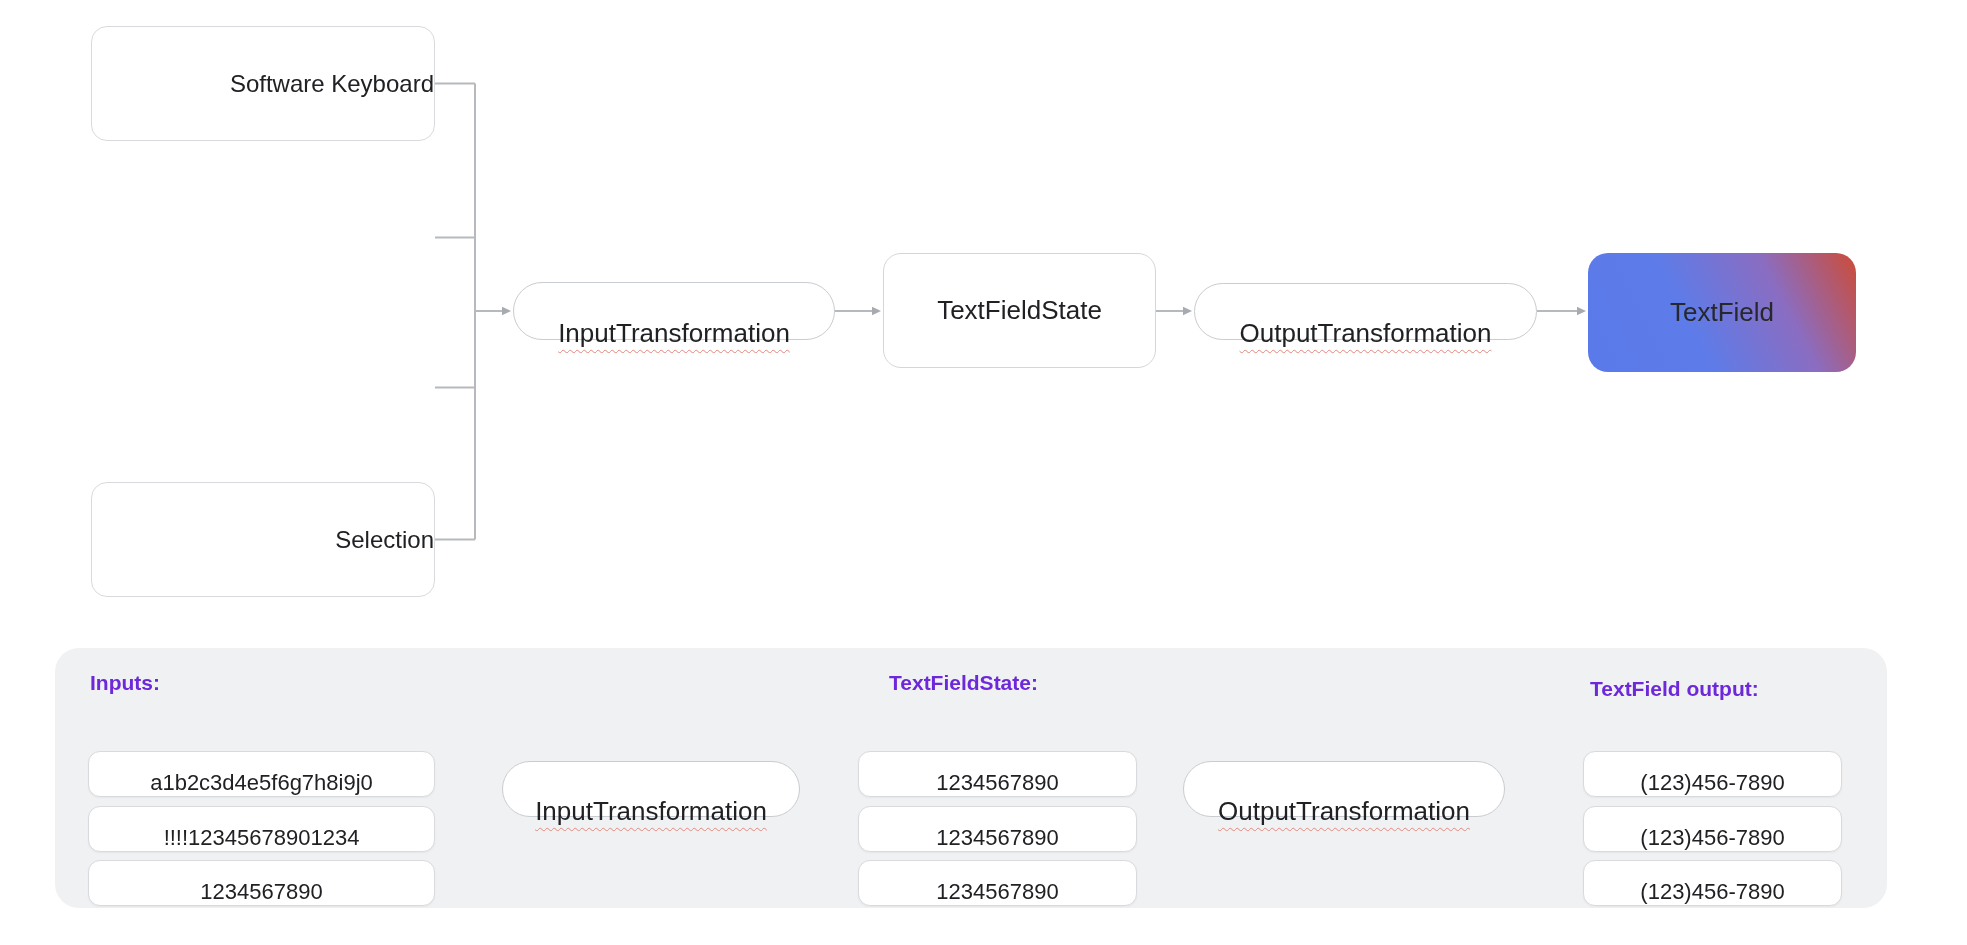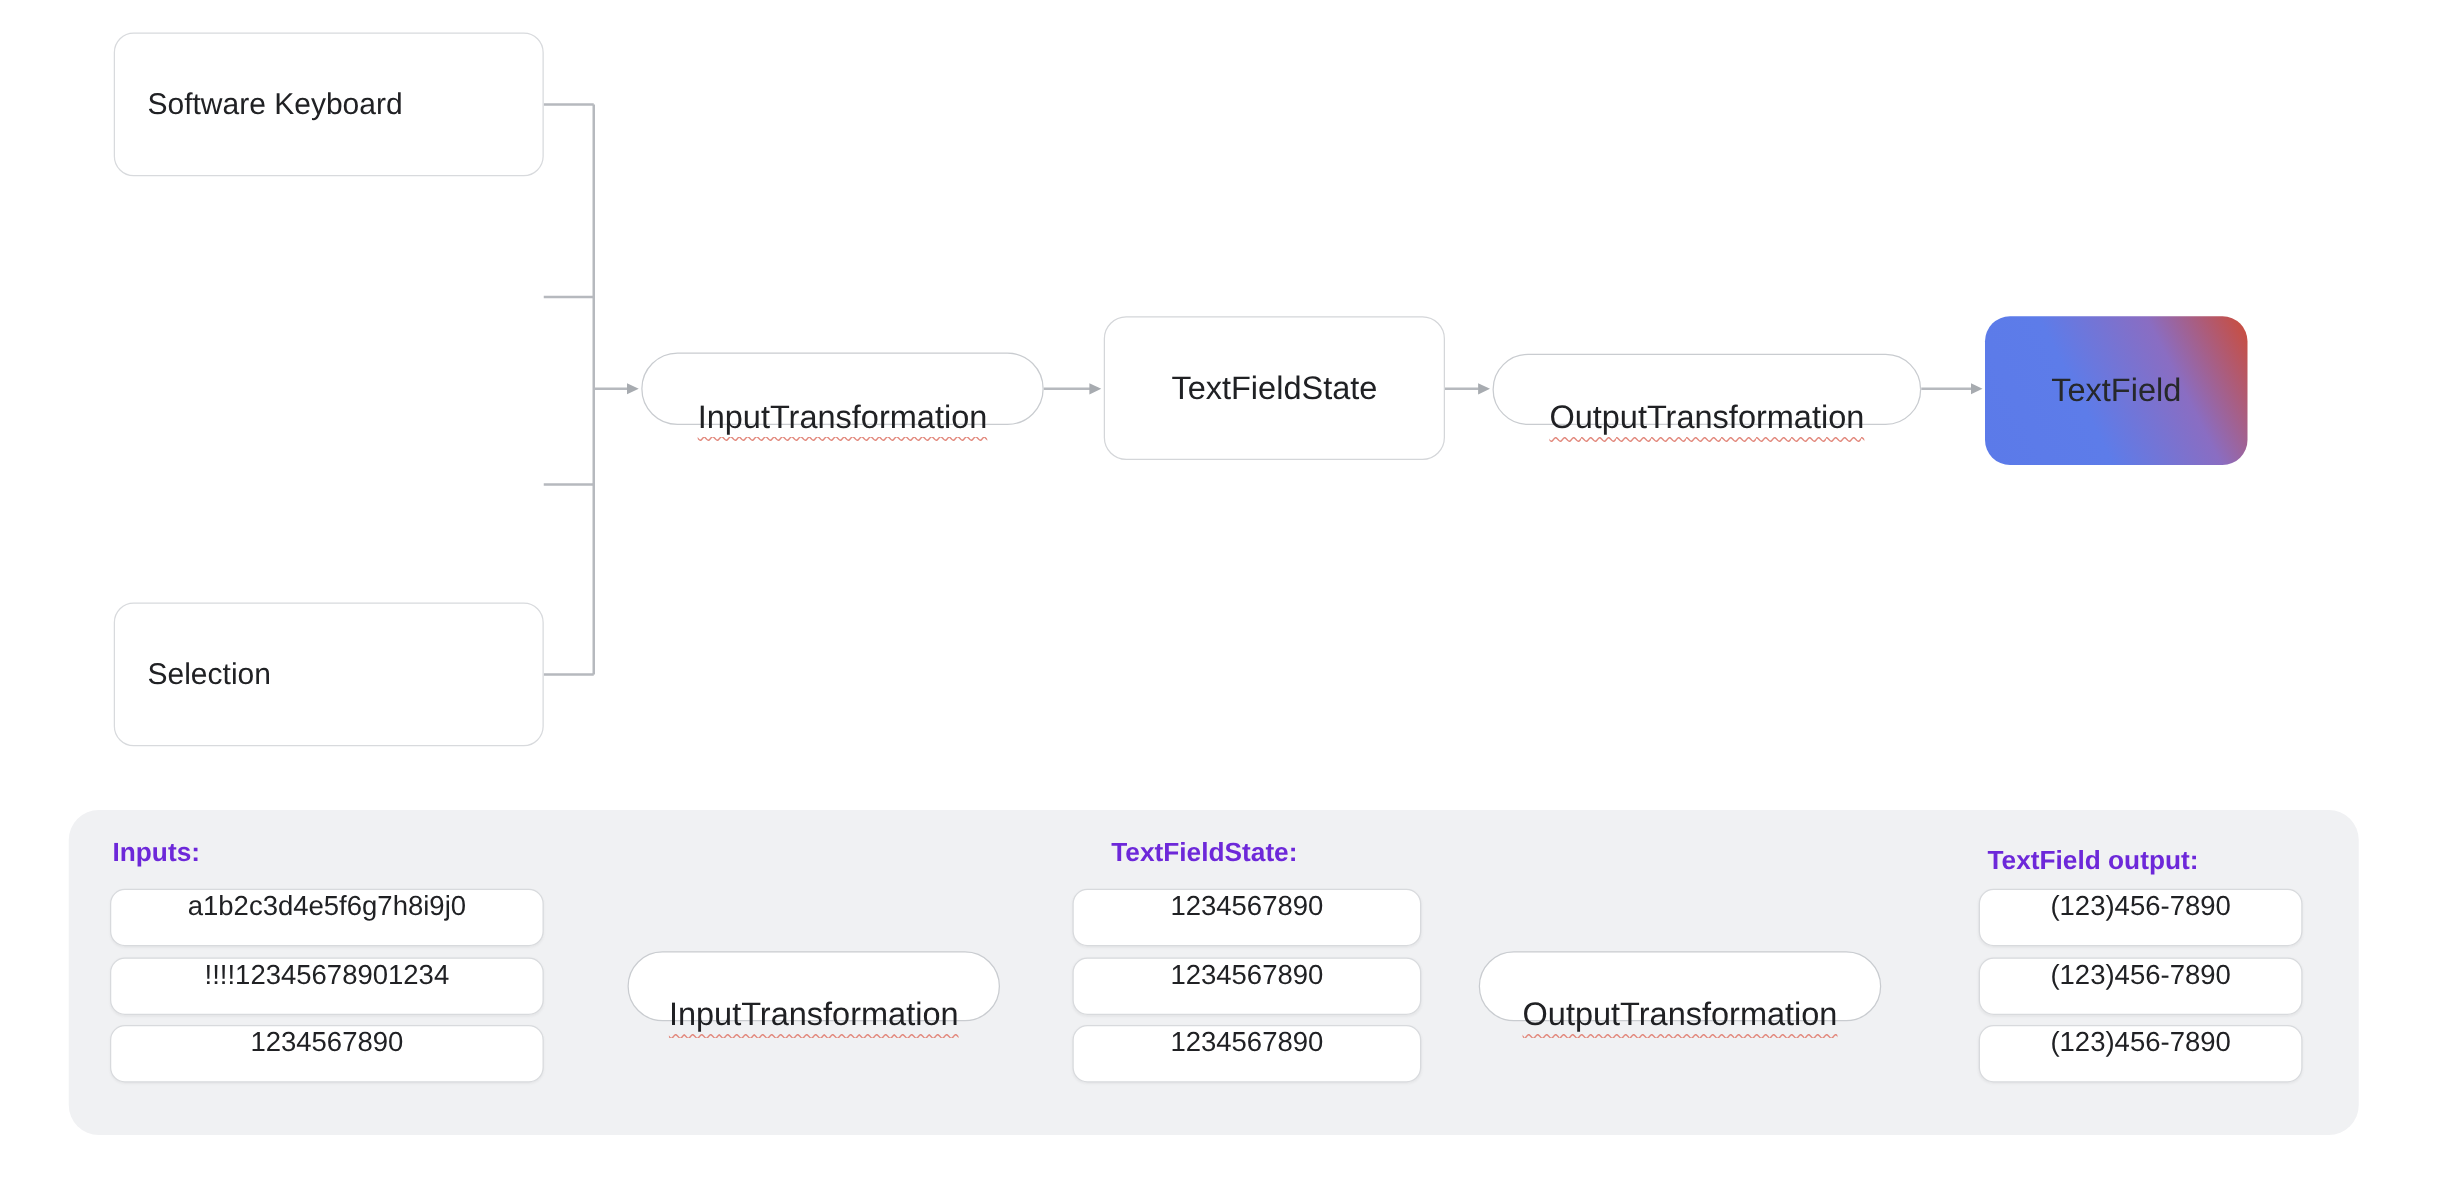--- a/index.html
+++ b/index.html
@@ -17,20 +17,21 @@
     left: 0; top: 0;
     width: 1967px; height: 945px;
     pointer-events: none;
   }
   .node {
     position: absolute;
     box-sizing: border-box;
     background: #ffffff;
     display: flex;
     align-items: center;
+    justify-content: flex-end;
   }
   .src-box {
     left: 91px;
     width: 344px;
     height: 115px;
     border: 1.5px solid #d8dadd;
     border-radius: 16px;
     font-size: 24px;
     padding-left: 26px;
   }
@@ -76,24 +77,25 @@
     color: #6d28d9;
   }
   .val-box {
     position: absolute;
     box-sizing: border-box;
     background: #ffffff;
     border: 1.5px solid #d8dadd;
     border-radius: 12px;
     height: 46px;
     display: flex;
-    align-items: flex-start;
+    align-items: flex-end;
     justify-content: center;
     font-size: 22px;
     box-shadow: 0 1px 2px rgba(60,64,67,0.06);
+    margin-top: 40px;
   }
   .small-pill {
     position: absolute;
     box-sizing: border-box;
     background: #ffffff;
     border: 1.5px solid #c9ccd0;
     border-radius: 28px;
     height: 56px;
     display: flex;
     align-items: center;
@@ -147,21 +149,21 @@
   </div>
 
   <div class="node big-box" style="left:883px; top:253px; width:273px; height:115px">
     <span>TextFieldState</span>
   </div>
 
   <div class="node pill" style="left:1194px; top:283px; width:343px; height:57px">
     <span class="squiggle">OutputTransformation</span>
   </div>
 
-  <div class="node gradient-box" style="left:1588px; top:253px; width:210px; height:119px">
+  <div class="node gradient-box" style="left:1588px; top:253px; width:268px; height:119px">
     <span>TextField</span>
   </div>
 
   <div class="panel"></div>
 
   <div class="col-label" style="left:90px; top:671px">Inputs:</div>
   <div class="col-label" style="left:889px; top:671px">TextFieldState:</div>
   <div class="col-label" style="left:1590px; top:677px">TextField output:</div>
 
   <div class="val-box" style="left:88px; top:711px; width:347px">

